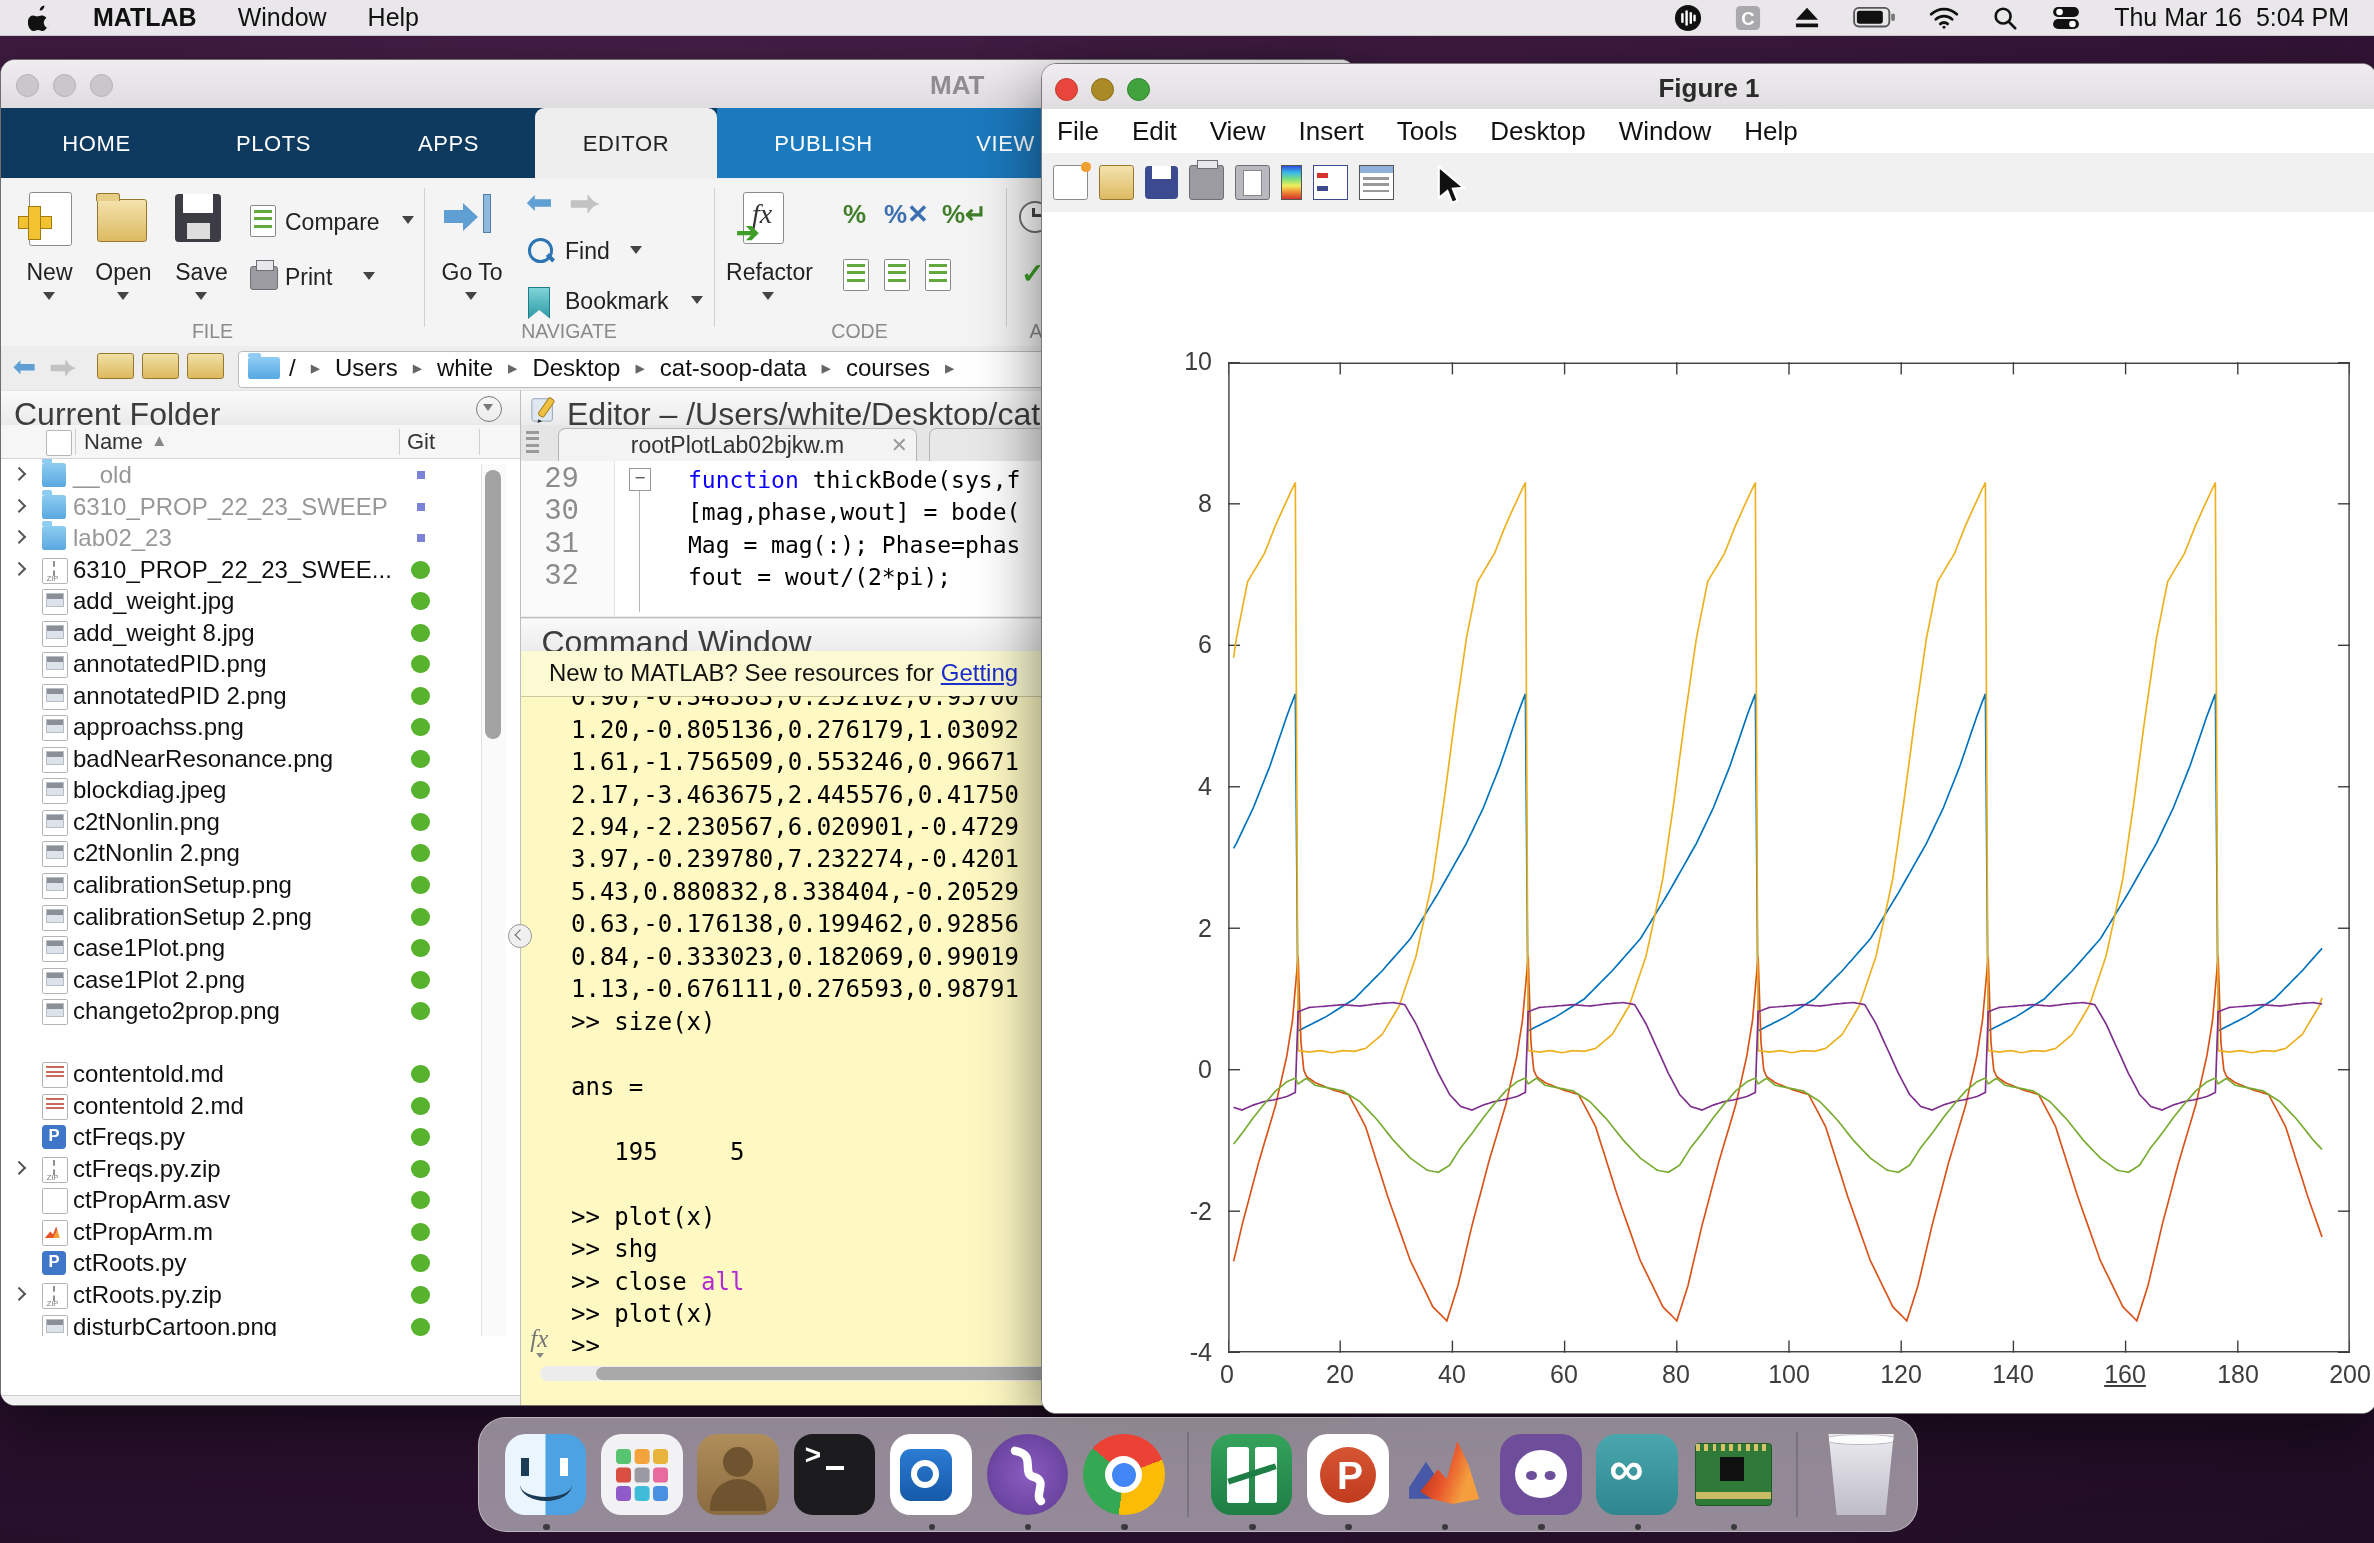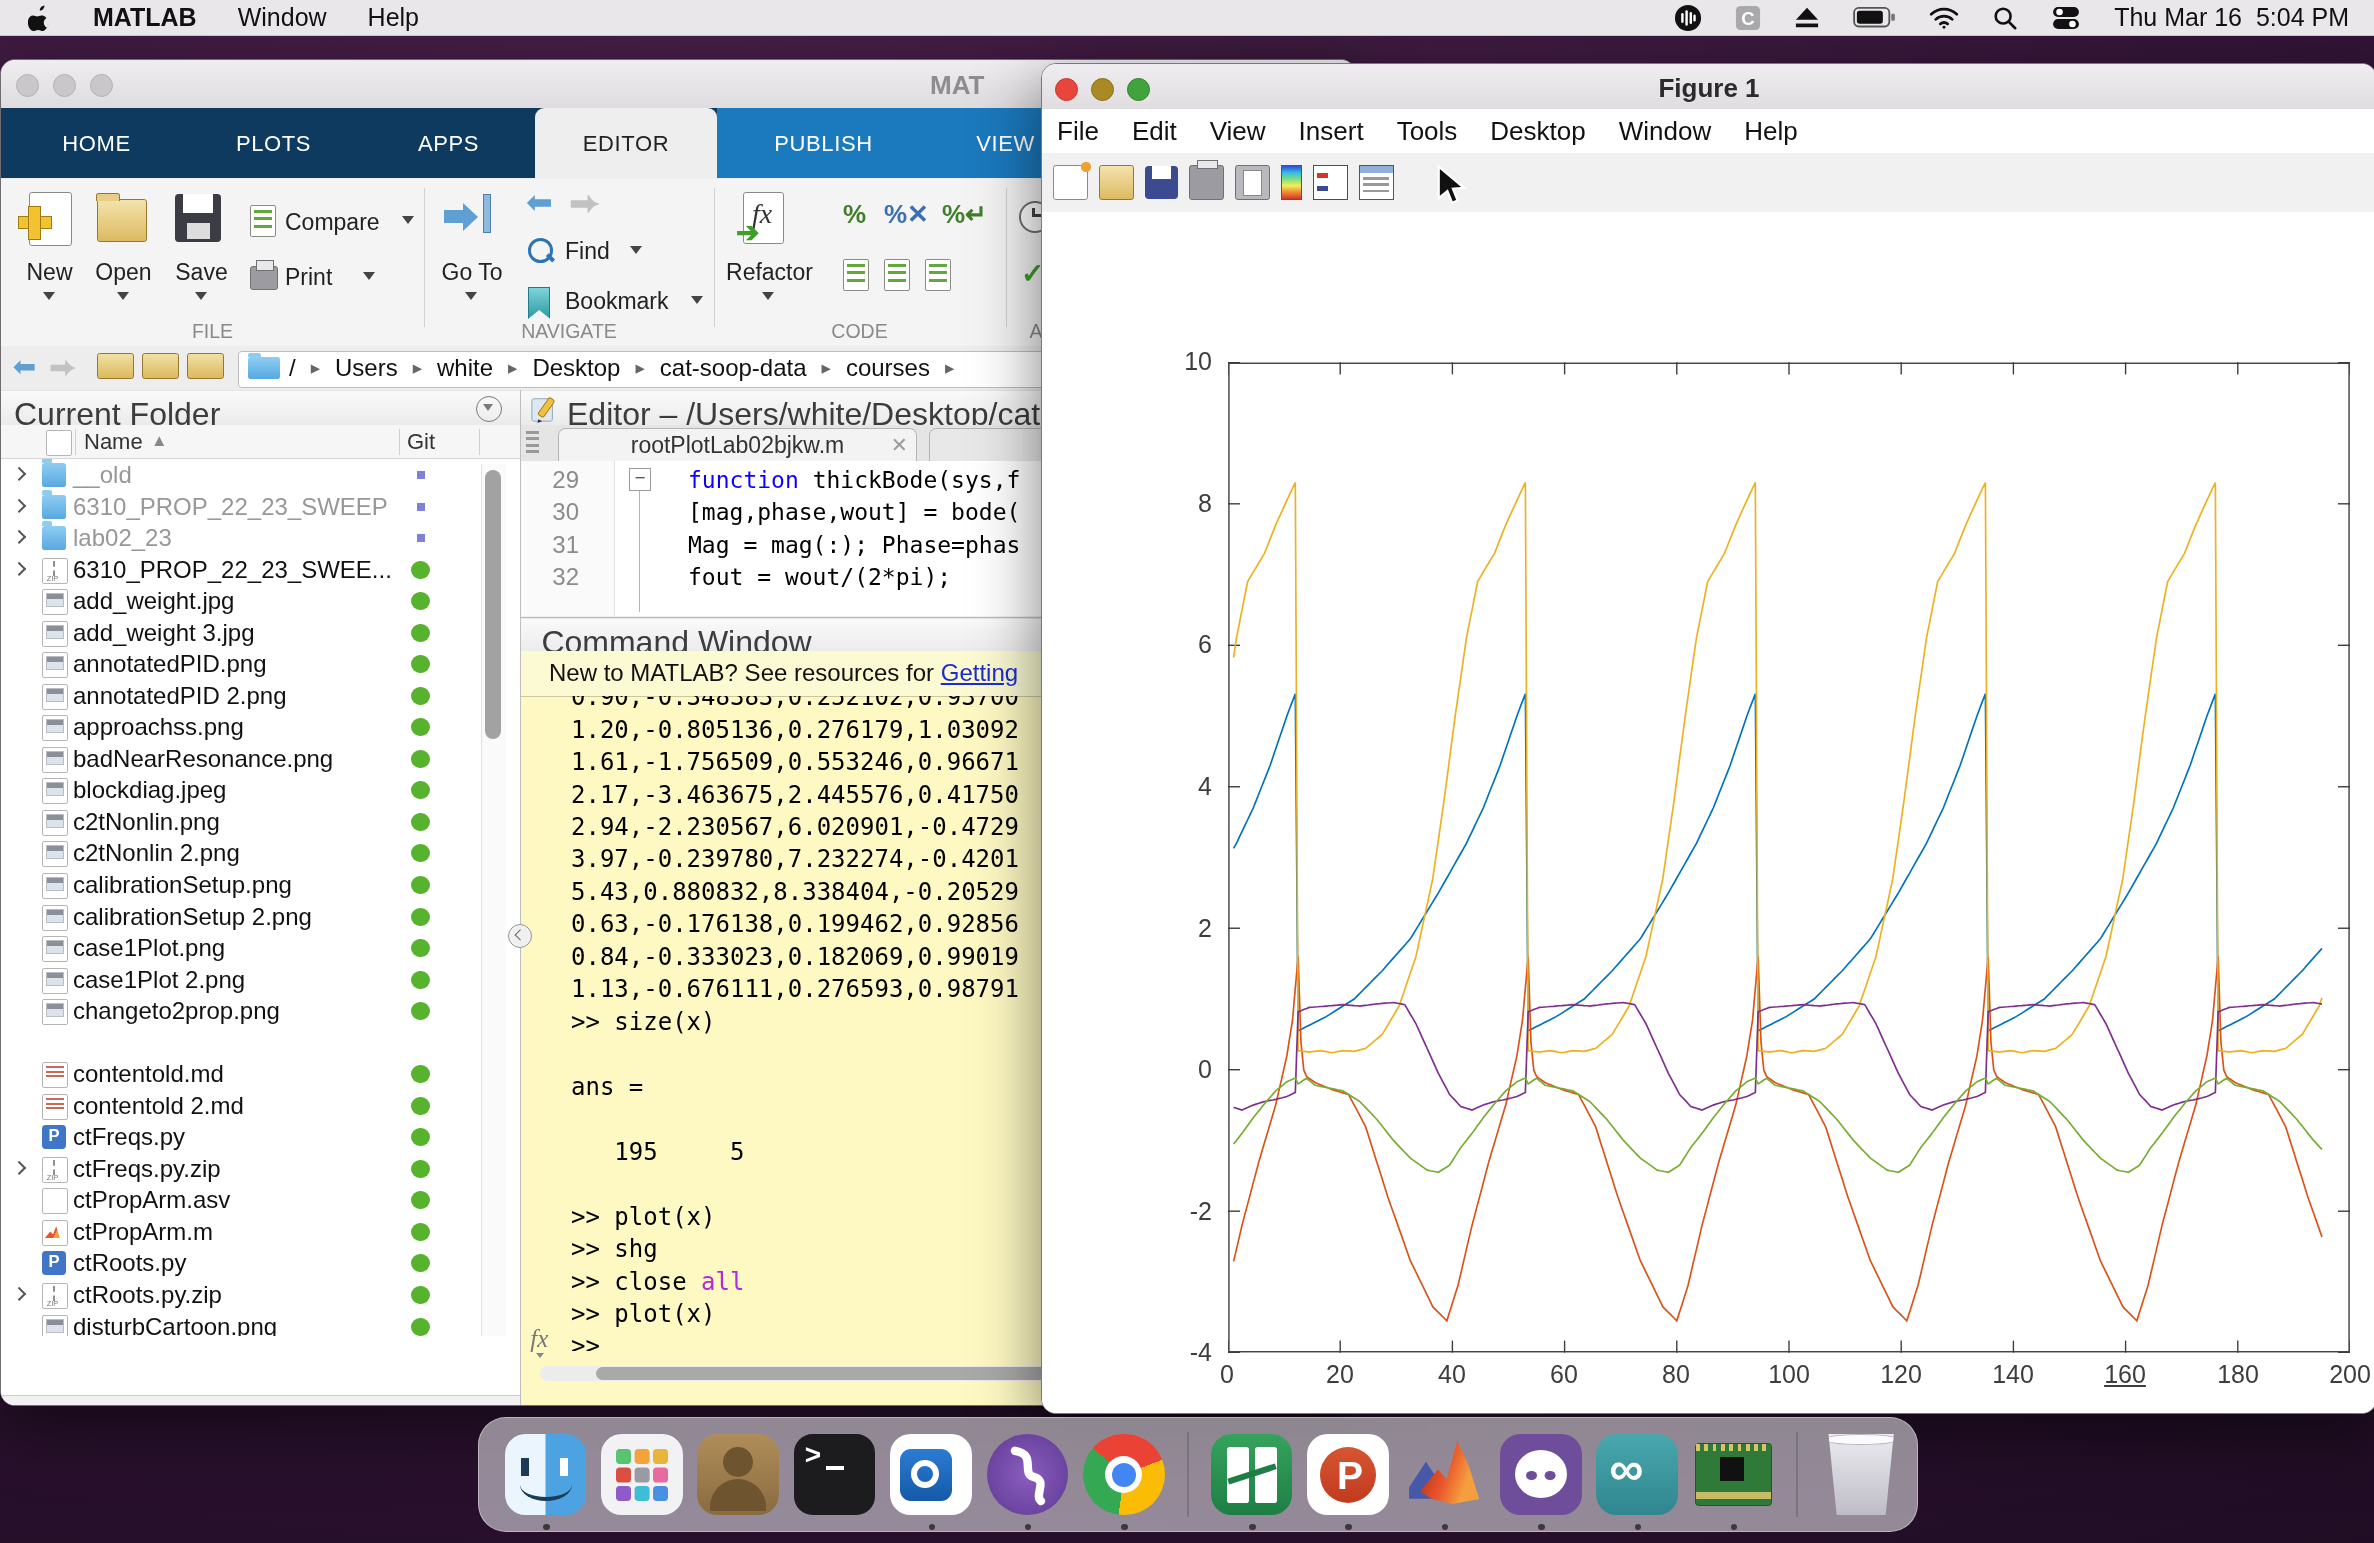--- a/index.html
+++ b/index.html
@@ -103,21 +103,21 @@
   .filter-ic:before{content:"";position:absolute;left:5.6px;top:7.4px;border-left:5.6px solid transparent;border-right:5.6px solid transparent;border-top:7.4px solid #7a7a7a}
   
   #editor-panel{left:519px;top:330px;width:835px;height:226px;background:#fff;border-left:0.9px solid #bfbebf}
   #ed-tabbar{position:absolute;left:0;top:35px;width:835px;height:36px;background:#e6e5e6;border-bottom:0.9px solid #bdbcbd}
   .ed-grip{position:absolute;left:4.6px;top:5.6px;width:13px;height:26px;
     background:repeating-linear-gradient(180deg,#9a9a9a 0 2.8px,transparent 2.8px 6.5px)}
   .ed-tab{position:absolute;top:2.8px;height:33px;background:#f4f3f4;border:0.9px solid #b5b5b5;border-bottom:none;border-radius:7.4px 7.4px 0 0;font-size:23px;color:#333;text-align:center;line-height:33px;white-space:nowrap;overflow:hidden}
   .tab-close{position:absolute;right:9.3px;top:8.3px;width:16px;height:16px;color:#9a9a9a;font-size:20.4px;line-height:16px}
   #ed-code{position:absolute;left:0;top:71px;width:835px;height:155px;background:#fff;overflow:hidden}
   #ed-gutter{position:absolute;left:0;top:0;width:93px;height:155px;background:#fbfafb;border-right:0.9px solid #e3e2e3}
-  .lineno{position:absolute;right:35px;width:56px;text-align:right;font-family:Liberation Sans, sans-serif;font-size:24px;color:#8b8b8b;line-height:32px}
+  .lineno{position:absolute;right:35px;width:56px;text-align:right;font-family:Liberation Mono, monospace;font-size:29px;color:#8b8b8b;line-height:32px}
   .fold-box{position:absolute;left:108px;top:7.4px;width:20.4px;height:20.4px;border:0.9px solid #9a9a9a;background:#fff;color:#555;font-size:18.6px;line-height:18.6px;text-align:center}
   .fold-line{position:absolute;left:118px;top:30px;width:0.9px;height:121px;background:#b5b5b5}
   .code-line{position:absolute;left:167px;font-family:"DejaVu Sans Mono",monospace;font-size:23px;line-height:32px;white-space:pre}
   .c-kw{color:#0e00ff}
   .c-pl{color:#000}
   
   #cw-panel{left:519px;top:557px;width:835px;height:788px;background:#fef9c3;border-left:0.9px solid #bfbebf;border-top:0.9px solid #bfbebf}
   #cw-banner{position:absolute;left:0;top:33px;width:835px;height:45px;background:#fbfad2;border-bottom:0.9px solid #c9c89e;font-size:24px;color:#111}
   #cw-banner a{color:#1b2ecc;text-decoration:underline}
   #cw-lines{position:absolute;left:0;top:78px;width:835px;height:655px;overflow:hidden}
@@ -419,21 +419,21 @@
           <div class="fname">6310_PROP_22_23_SWEE...</div>
           <div class="gitmark-green"></div>
         </div>
         <div class="file-row" style="top: 126px;">
           <div class="fic fic-image"></div>
           <div class="fname">add_weight.jpg</div>
           <div class="gitmark-green"></div>
         </div>
         <div class="file-row" style="top: 158px;">
           <div class="fic fic-image"></div>
-          <div class="fname">add_weight 3.jpg</div>
+          <div class="fname">add_weight 8.jpg</div>
           <div class="gitmark-green"></div>
         </div>
         <div class="file-row" style="top: 189px;">
           <div class="fic fic-image"></div>
           <div class="fname">annotatedPID.png</div>
           <div class="gitmark-green"></div>
         </div>
         <div class="file-row" style="top: 221px;">
           <div class="fic fic-image"></div>
           <div class="fname">annotatedPID 2.png</div>

